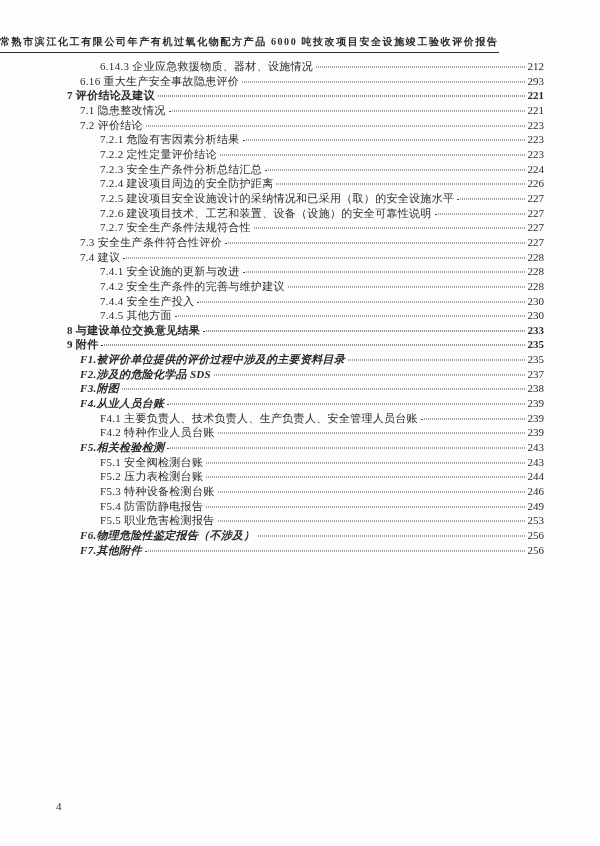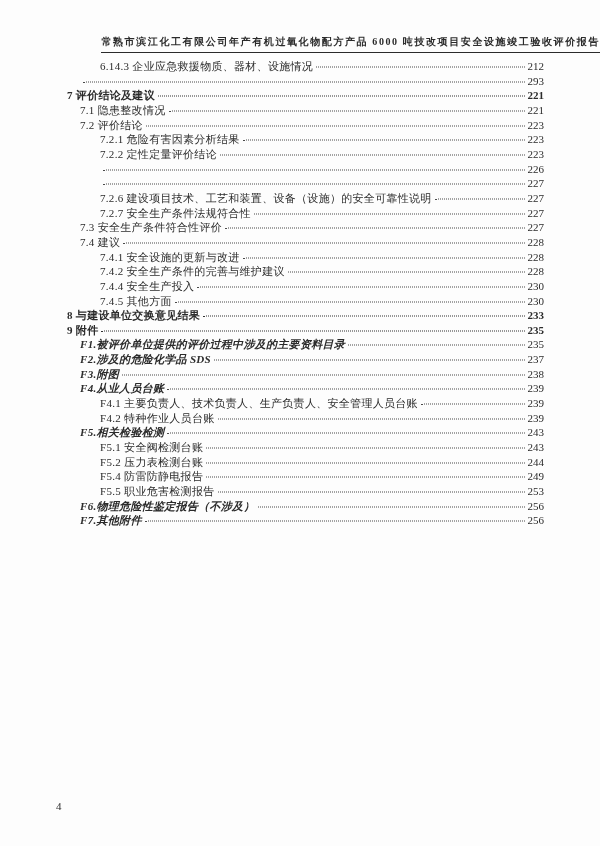--- a/index.html
+++ b/index.html
@@ -17,21 +17,21 @@
     font-family: "Liberation Serif", "DejaVu Serif", serif;
     overflow: hidden;
     box-sizing: border-box;
   }
   
   .doc-header {
     position: absolute;
     top: 31px;
     left: 0;
     right: 0;
-    text-align: right;
+    text-align: left;
   }
   .doc-header-title {
     display: inline-block;
     font-size: 10px;
     font-weight: bold;
     letter-spacing: 1.6px;
     white-space: nowrap;
     border-bottom: 1.5px solid #2b2b2b;
     padding-bottom: 3px;
   }
@@ -90,20 +90,21 @@
 
   <div class="toc">
   <div class="toc-row lvl-3 style-normal">
     <span class="toc-label">6.14.3 企业应急救援物质、器材、设施情况</span>
     <span class="toc-leader"></span>
     <span class="toc-page">212</span>
   </div>
 
 
   <div class="toc-row lvl-2 style-normal">
+    <span class="toc-label">6.16 重大生产安全事故隐患评价</span>
     <span class="toc-leader"></span>
     <span class="toc-page">293</span>
   </div>
 
   <div class="toc-row lvl-1 style-bold">
     <span class="toc-label">7 评价结论及建议</span>
     <span class="toc-leader"></span>
     <span class="toc-page">221</span>
   </div>
 
@@ -124,27 +125,34 @@
     <span class="toc-leader"></span>
     <span class="toc-page">223</span>
   </div>
 
   <div class="toc-row lvl-3 style-normal">
     <span class="toc-label">7.2.2 定性定量评价结论</span>
     <span class="toc-leader"></span>
     <span class="toc-page">223</span>
   </div>
 
-
-  <div class="toc-row lvl-3 style-normal">
+  <div class="toc-row lvl-3 style-normal">
+    <span class="toc-label">7.2.3 安全生产条件分析总结汇总</span>
+    <span class="toc-leader"></span>
+    <span class="toc-page">224</span>
+  </div>
+
+  <div class="toc-row lvl-3 style-normal">
+    <span class="toc-label">7.2.4 建设项目周边的安全防护距离</span>
     <span class="toc-leader"></span>
     <span class="toc-page">226</span>
   </div>
 
   <div class="toc-row lvl-3 style-normal">
+    <span class="toc-label">7.2.5 建设项目安全设施设计的采纳情况和已采用（取）的安全设施水平</span>
     <span class="toc-leader"></span>
     <span class="toc-page">227</span>
   </div>
 
   <div class="toc-row lvl-3 style-normal">
     <span class="toc-label">7.2.6 建设项目技术、工艺和装置、设备（设施）的安全可靠性说明</span>
     <span class="toc-leader"></span>
     <span class="toc-page">227</span>
   </div>
 
@@ -250,20 +258,25 @@
     <span class="toc-leader"></span>
     <span class="toc-page">243</span>
   </div>
 
   <div class="toc-row lvl-3 style-normal">
     <span class="toc-label">F5.2 压力表检测台账</span>
     <span class="toc-leader"></span>
     <span class="toc-page">244</span>
   </div>
 
+  <div class="toc-row lvl-3 style-normal">
+    <span class="toc-label">F5.3 特种设备检测台账</span>
+    <span class="toc-leader"></span>
+    <span class="toc-page">246</span>
+  </div>
 
   <div class="toc-row lvl-3 style-normal">
     <span class="toc-label">F5.4 防雷防静电报告</span>
     <span class="toc-leader"></span>
     <span class="toc-page">249</span>
   </div>
 
   <div class="toc-row lvl-3 style-normal">
     <span class="toc-label">F5.5 职业危害检测报告</span>
     <span class="toc-leader"></span>

